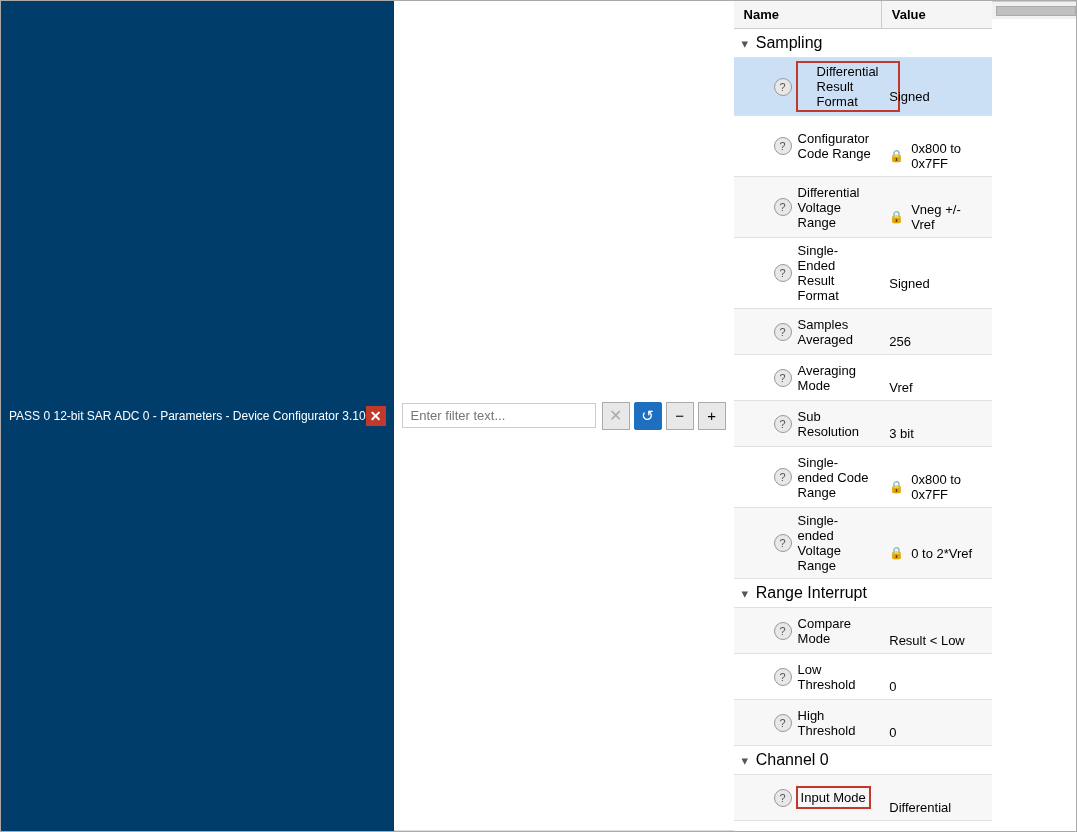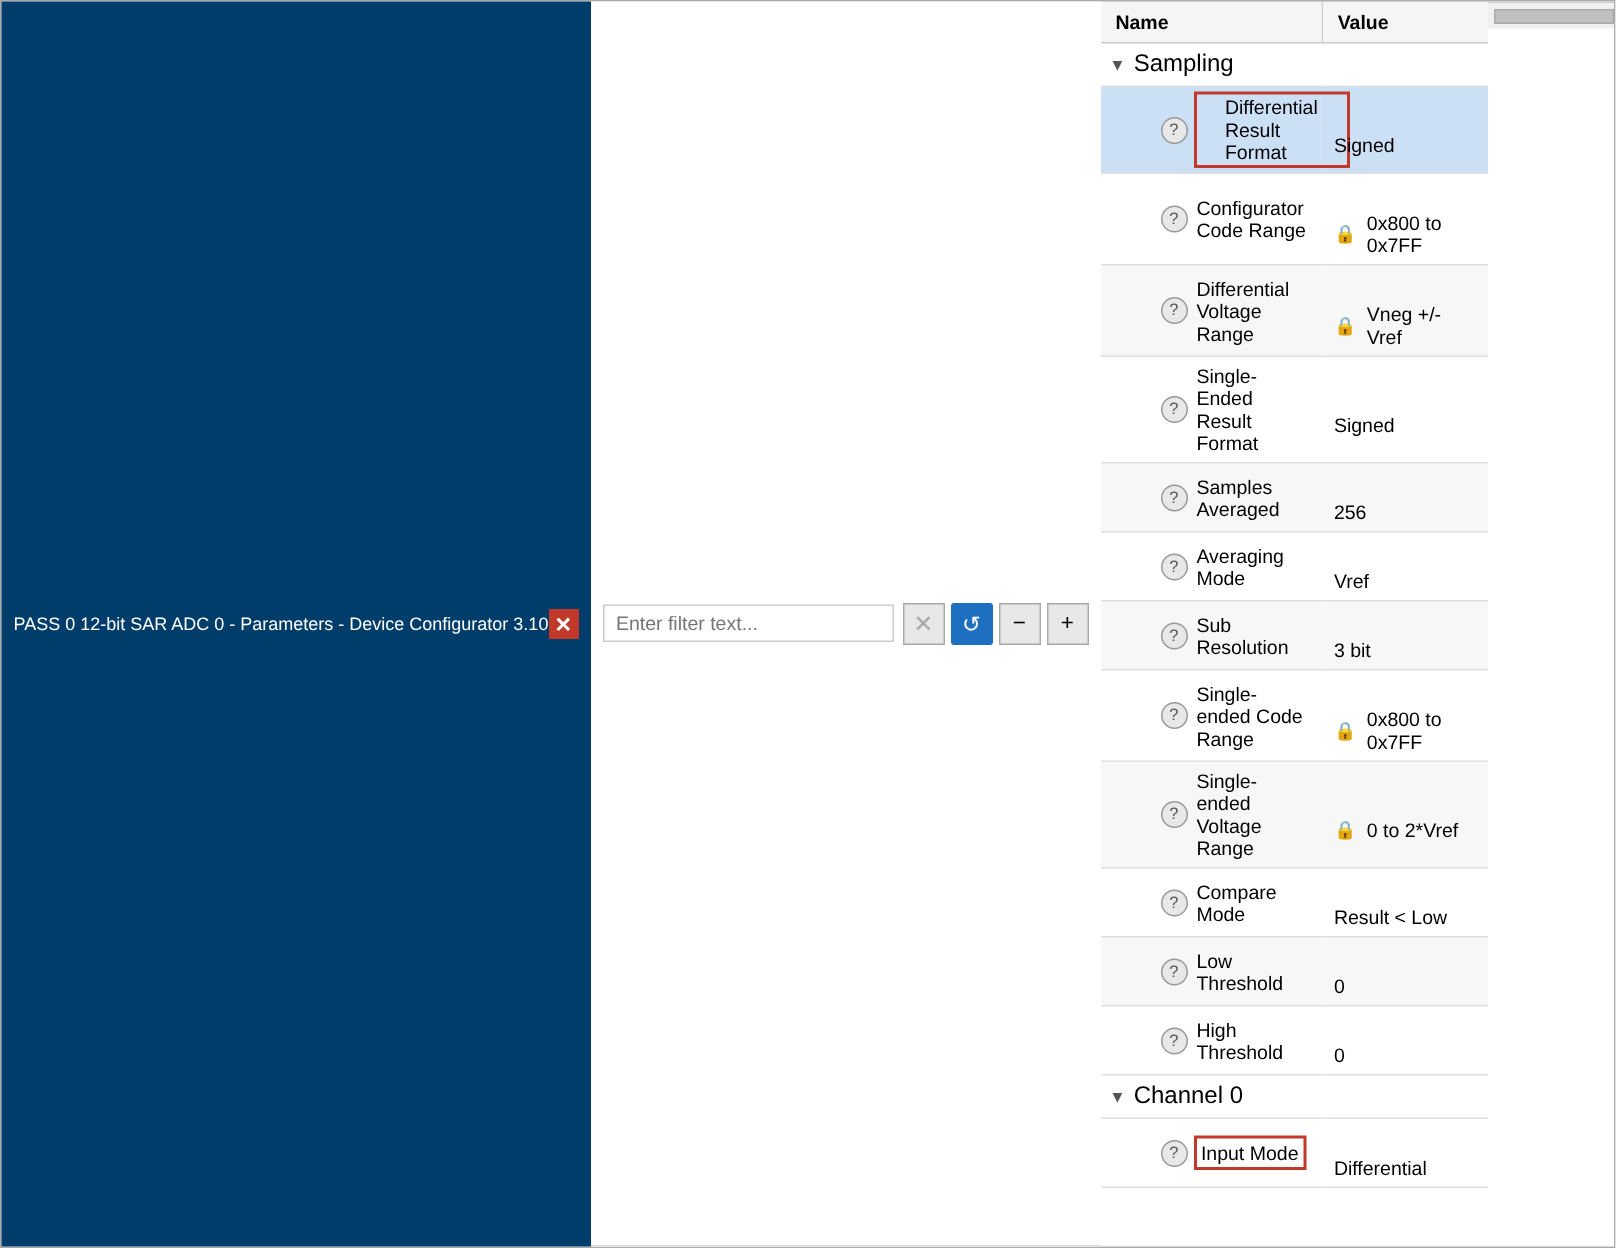--- a/index.html
+++ b/index.html
@@ -336,20 +336,26 @@
           <span>Single-ended Voltage Range</span>
         </div>
       </td>
       <td class="col-value">
         <div class="value-cell">
           <span class="lock-icon">🔒</span>
           <span>0 to 2*Vref</span>
         </div>
       </td>
     </tr>
+          <tr class="section-header">
+    <td colspan="2">
+      <span class="chevron">▾</span>
+      <span class="section-label">Range Interrupt</span>
+    </td>
+  </tr>
           <tr>
       <td class="col-name">
         <div class="name-cell name-indent">
           <span class="help-icon">?</span>
           <span>Compare Mode</span>
         </div>
       </td>
       <td class="col-value">
         <div class="value-cell">
 

